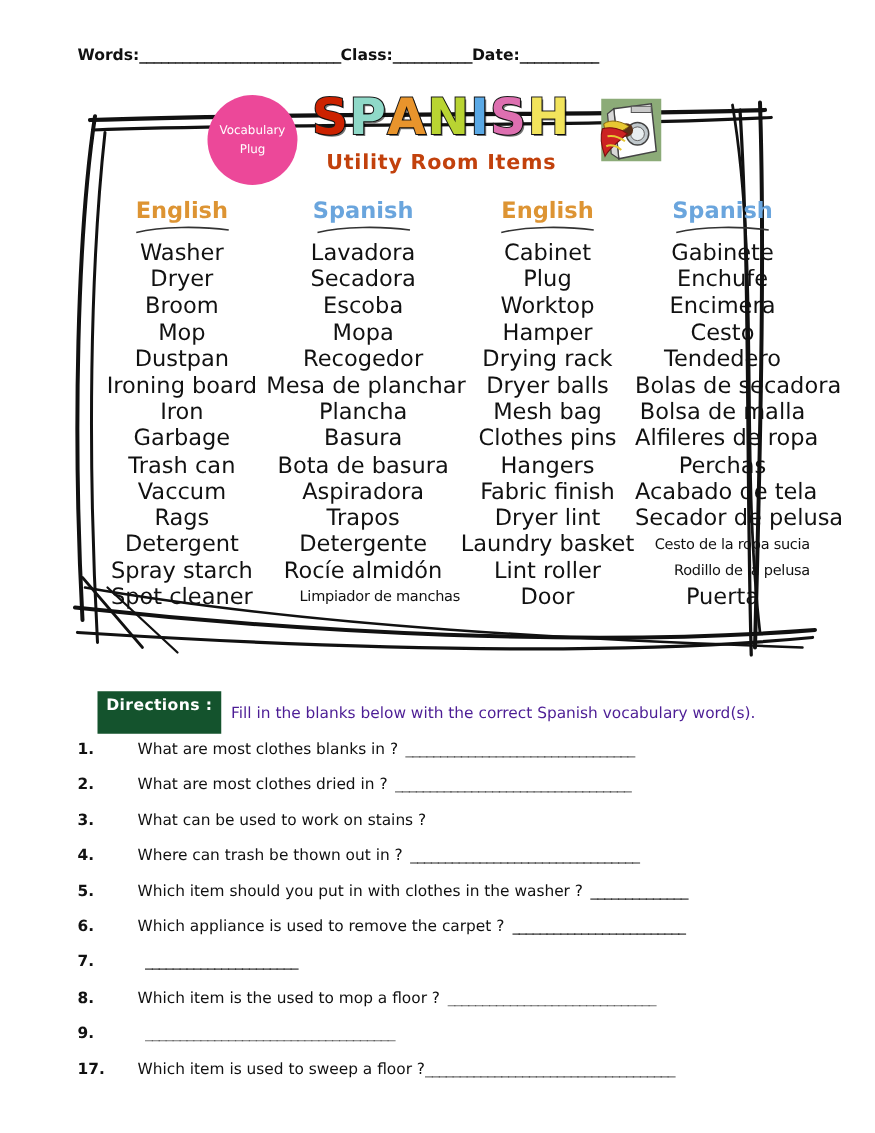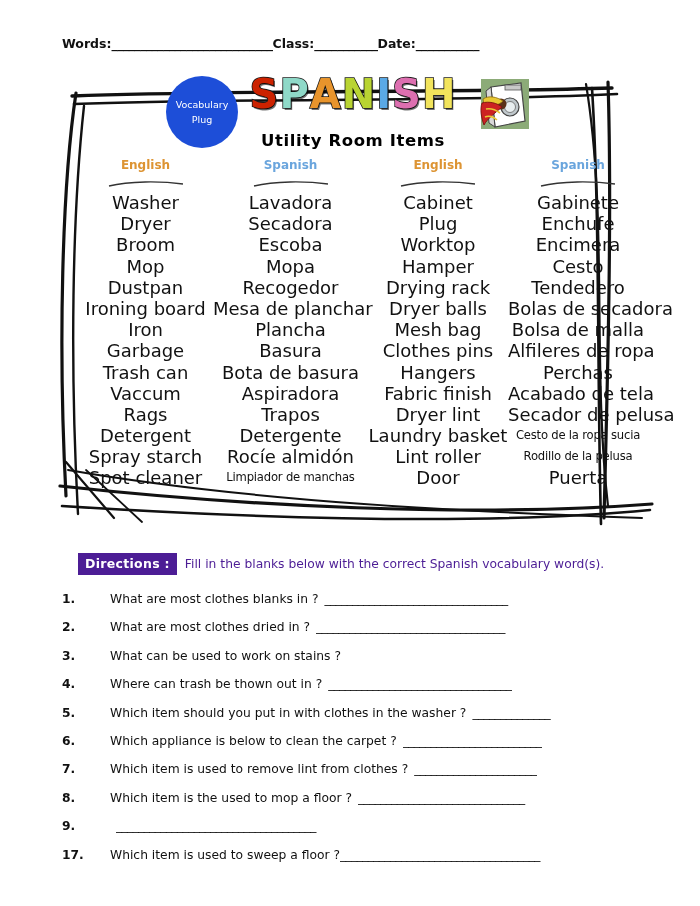--- a/index.html
+++ b/index.html
@@ -42,21 +42,21 @@
   .frame svg { display: block; }
 
   
   .vocab-badge {
     position: absolute;
     left: 166px;
     top: 76px;
     width: 72px;
     height: 72px;
     border-radius: 50%;
-    background: #1d4ed8;
+    background: #ec4899;
     color: #ffffff;
     display: flex;
     flex-direction: column;
     align-items: center;
     justify-content: center;
     font-size: 9.5px;
     line-height: 15px;
     text-align: center;
     font-family: "DejaVu Sans", sans-serif;
   }
@@ -79,22 +79,22 @@
   .spanish-title span {
     display: inline-block;
     -webkit-text-stroke: 1.6px #1a1a1a;
     paint-order: stroke fill;
     text-shadow: 1.5px 2px 0 rgba(0,0,0,0.55);
   }
   .subtitle {
     font-size: 16.5px;
     font-weight: 700;
     letter-spacing: 0.6px;
-    margin-top: 15px;
-    color: #000000;
+    margin-top: 4px;
+    color: #c2410c;
     white-space: nowrap;
   }
 
   .washer-art {
     position: absolute;
     left: 477px;
     top: 77px;
     width: 56px;
     height: 58px;
   }
@@ -104,21 +104,21 @@
     position: absolute;
     left: 78px;
     top: 158px;
     width: 570px;
     display: grid;
     grid-template-columns: 135px 155px 140px 140px;
     column-gap: 0px;
   }
   .col-head {
     text-align: center;
-    font-size: 12px;
+    font-size: 18px;
     font-weight: 700;
     font-family: "DejaVu Sans", sans-serif;
     height: 34px;
     position: relative;
   }
   .col-head.english { color: #dd9433; }
   .col-head.spanish { color: #6aa5dd; }
   .col-head .underline {
     position: absolute;
     left: 50%;
@@ -129,37 +129,37 @@
   }
   .word {
     text-align: center;
     font-size: 18px;
     line-height: 21.2px;
     height: 21.2px;
     color: #111111;
     white-space: nowrap;
     font-family: "DejaVu Sans", sans-serif;
   }
-  .word.tight { font-size: 11.6px; letter-spacing: -0.2px; }
+  .word.tight { font-size: 11.6px; letter-spacing: -0.2px; text-align: right; }
 
   
   .directions-row {
     position: absolute;
     left: 78px;
     top: 553px;
     width: 590px;
     display: flex;
     align-items: center;
   }
   .directions-tag {
-    background: #4c1d95;
+    background: #14532d;
     color: #ffffff;
     font-size: 12.5px;
     font-weight: 600;
-    padding: 3px 7px 4px 7px;
+    padding: 3px 7px 16px 7px;
     letter-spacing: 0.3px;
     white-space: nowrap;
   }
   .directions-text {
     font-size: 12.3px;
     margin-left: 8px;
     white-space: nowrap;
     color: #4c1d95;
   }
 
@@ -309,26 +309,25 @@
       <span class="q-text">Where can trash be thown out in ?</span>
       <span class="q-blank">_________________________________</span>
     </div>
     <div class="q-row">
       <span class="q-num">5.</span>
       <span class="q-text">Which item should you put in with clothes in the washer ?</span>
       <span class="q-blank">______________</span>
     </div>
     <div class="q-row">
       <span class="q-num">6.</span>
-      <span class="q-text">Which appliance is below to clean the carpet ?</span>
+      <span class="q-text">Which appliance is used to remove the carpet ?</span>
       <span class="q-blank">_________________________</span>
     </div>
     <div class="q-row">
       <span class="q-num">7.</span>
-      <span class="q-text">Which item is used to remove lint from clothes ?</span>
       <span class="q-blank">______________________</span>
     </div>
     <div class="q-row">
       <span class="q-num">8.</span>
       <span class="q-text">Which item is the used to mop a floor ?</span>
       <span class="q-blank">______________________________</span>
     </div>
     <div class="q-row">
       <span class="q-num">9.</span>
       <span class="q-blank">____________________________________</span>

